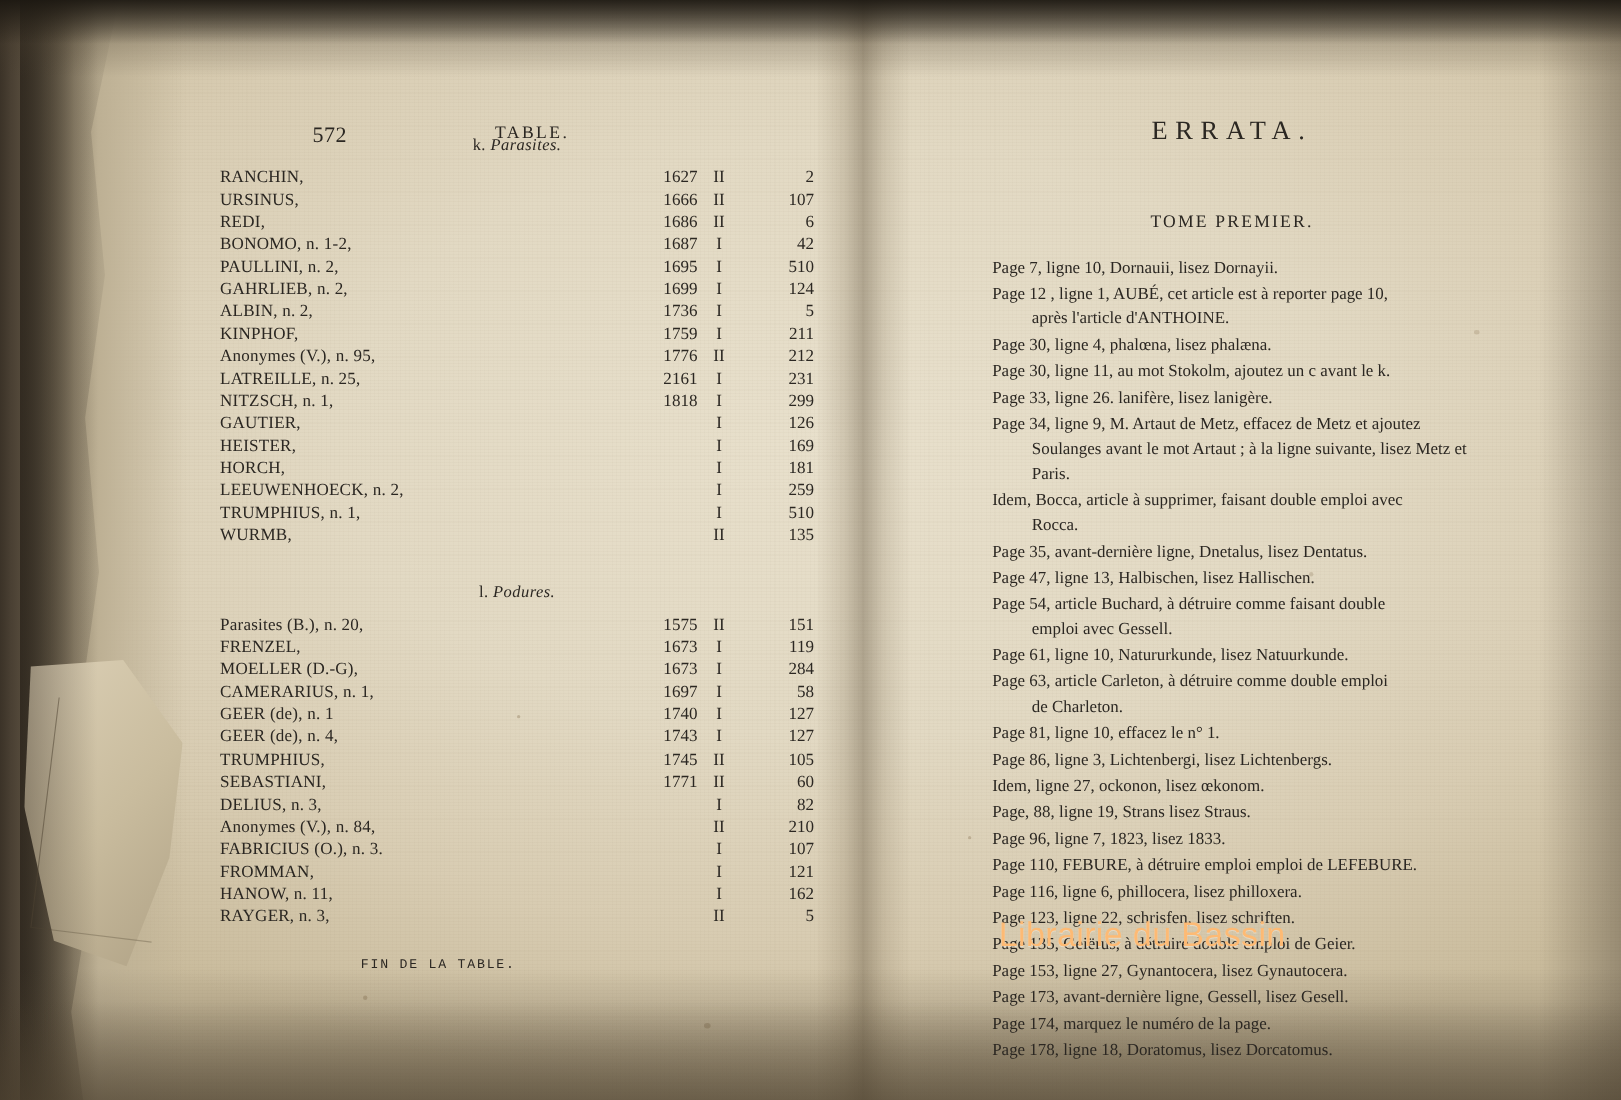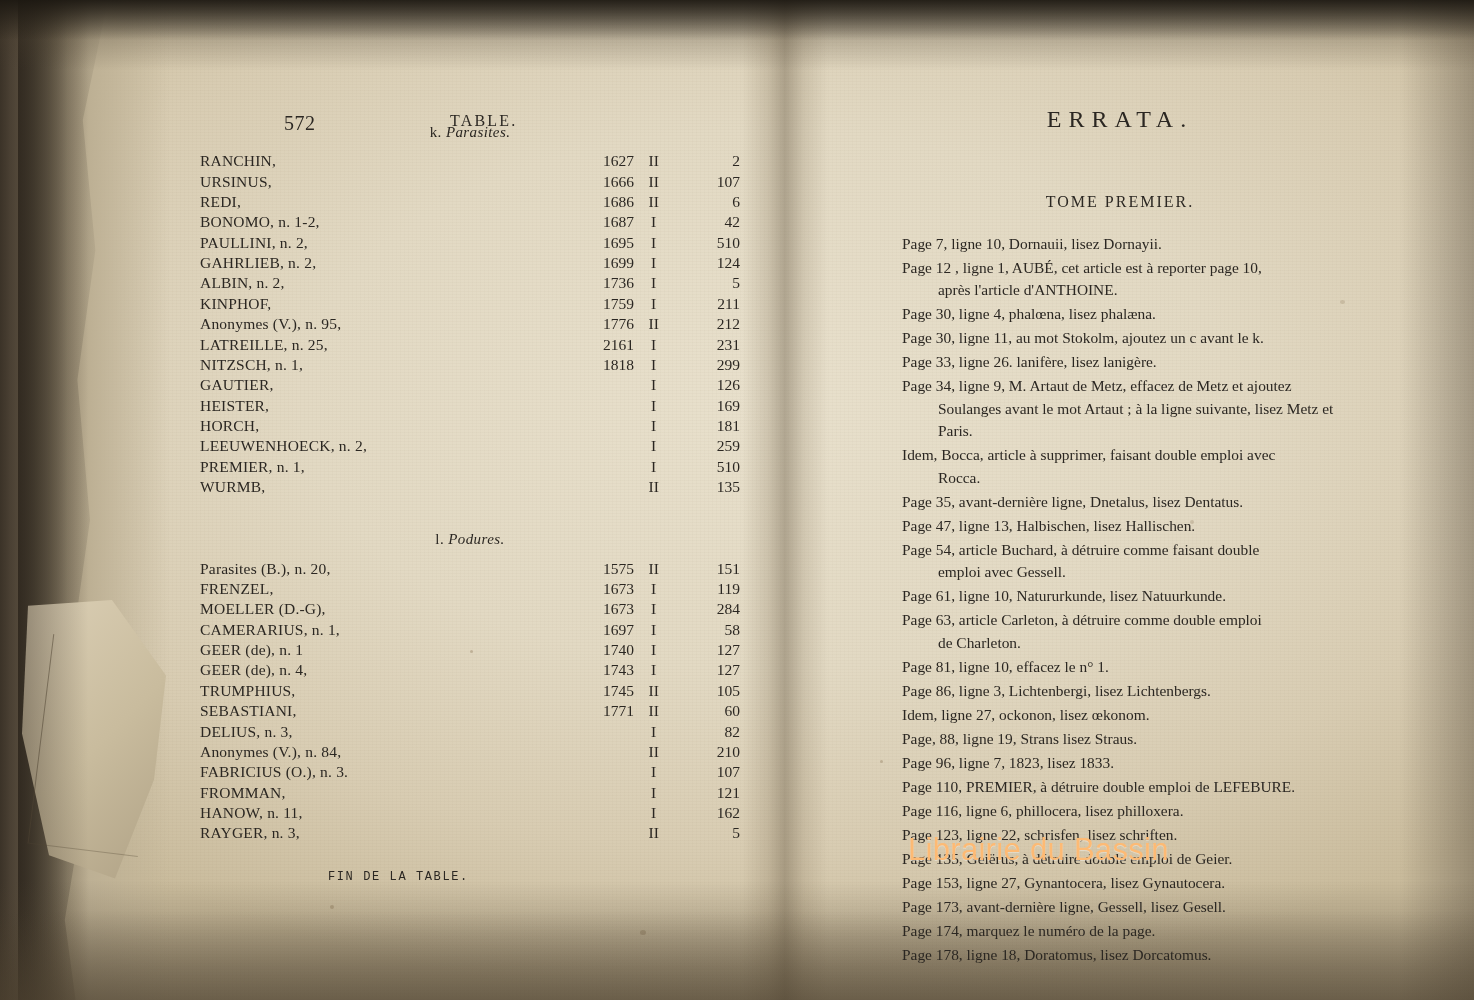--- a/index.html
+++ b/index.html
@@ -323,21 +323,21 @@
             <td class="vol">I</td>
             <td class="pg">181</td>
           </tr>
         <tr>
             <td class="nm">LEEUWENHOECK, n. 2,</td>
             <td class="yr"></td>
             <td class="vol">I</td>
             <td class="pg">259</td>
           </tr>
         <tr>
-            <td class="nm">PREMIER, n. 1,</td>
+            <td class="nm">TRUMPHIUS, n. 1,</td>
             <td class="yr"></td>
             <td class="vol">I</td>
             <td class="pg">510</td>
           </tr>
         <tr>
             <td class="nm">WURMB,</td>
             <td class="yr"></td>
             <td class="vol">II</td>
             <td class="pg">135</td>
           </tr>
@@ -456,21 +456,21 @@
       <li><span>Page 35, avant-dernière ligne, Dnetalus, lisez Dentatus.</span></li>
       <li><span>Page 47, ligne 13, Halbischen, lisez Hallischen.</span></li>
       <li><span>Page 54, article Buchard, à détruire comme faisant double</span><span class="cont">emploi avec Gessell.</span></li>
       <li><span>Page 61, ligne 10, Natururkunde, lisez Natuurkunde.</span></li>
       <li><span>Page 63, article Carleton, à détruire comme double emploi</span><span class="cont">de Charleton.</span></li>
       <li><span>Page 81, ligne 10, effacez le n° 1.</span></li>
       <li><span>Page 86, ligne 3, Lichtenbergi, lisez Lichtenbergs.</span></li>
       <li><span>Idem, ligne 27, ockonon, lisez œkonom.</span></li>
       <li><span>Page, 88, ligne 19, Strans lisez Straus.</span></li>
       <li><span>Page 96, ligne 7, 1823, lisez 1833.</span></li>
-      <li><span>Page 110, PREMIER, à détruire double emploi de LEFEBURE.</span></li>
+      <li><span>Page 110, FEBURE, à détruire emploi emploi de LEFEBURE.</span></li>
       <li><span>Page 116, ligne 6, phillocera, lisez philloxera.</span></li>
       <li><span>Page 123, ligne 22, schrisfen, lisez schriften.</span></li>
       <li><span>Page 135, Geiërus, à détruire double emploi de Geier.</span></li>
       <li><span>Page 153, ligne 27, Gynantocera, lisez Gynautocera.</span></li>
       <li><span>Page 173, avant-dernière ligne, Gessell, lisez Gesell.</span></li>
       <li><span>Page 174, marquez le numéro de la page.</span></li>
       <li><span>Page 178, ligne 18, Doratomus, lisez Dorcatomus.</span></li>
     </ul>
   </div>
 

